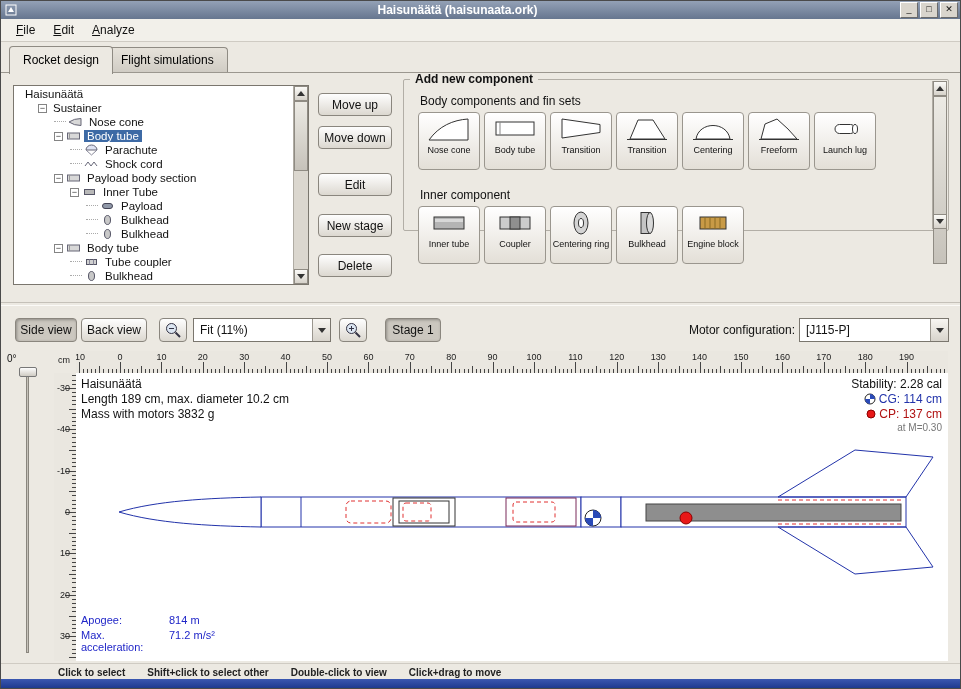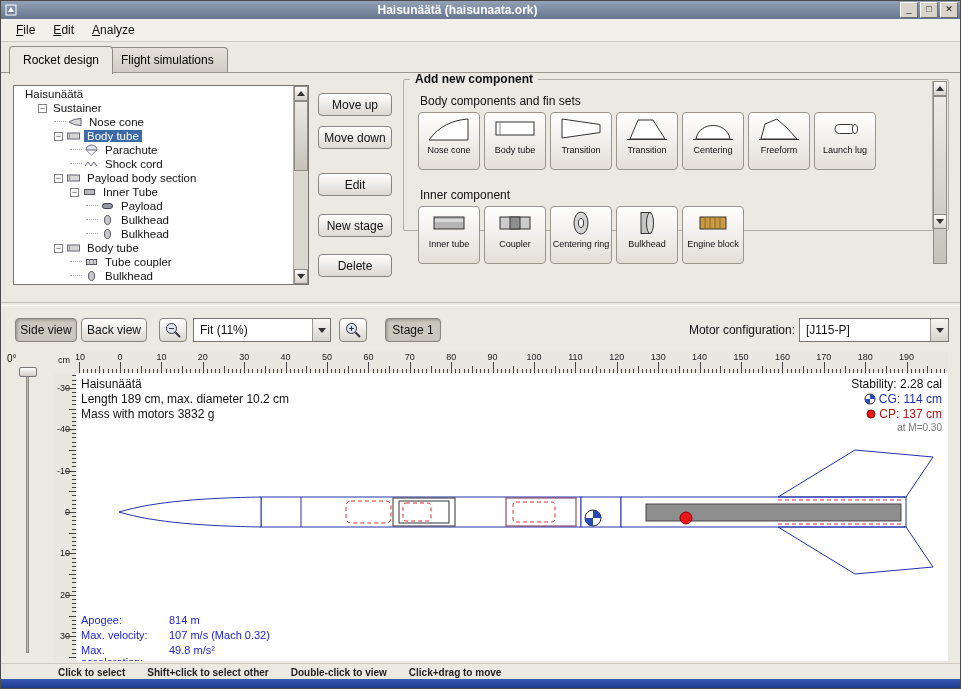--- a/index.html
+++ b/index.html
@@ -748,26 +748,22 @@
         </svg>
       <span>CP: 137 cm</span>
     </div>
     <div class="ov mach">at M=0.30</div>
     <div class="flight">
         <div class="fl-row">
           <span class="fl-label">Apogee:</span>
           <span class="fl-value">814 m</span>
         </div>
         <div class="fl-row">
-          <span class="fl-label">Max. velocity:</span>
-          <span class="fl-value">107 m/s  (Mach 0.32)</span>
-        </div>
-        <div class="fl-row">
           <span class="fl-label">Max. acceleration:</span>
-          <span class="fl-value">49.8 m/s²</span>
+          <span class="fl-value">71.2 m/s²</span>
         </div>
       </div>
   </div>
 
   <div class="statusbar">
       <span class="hint">Click to select</span>
       <span class="hint">Shift+click to select other</span>
       <span class="hint">Double-click to view</span>
       <span class="hint">Click+drag to move</span>
     </div>

